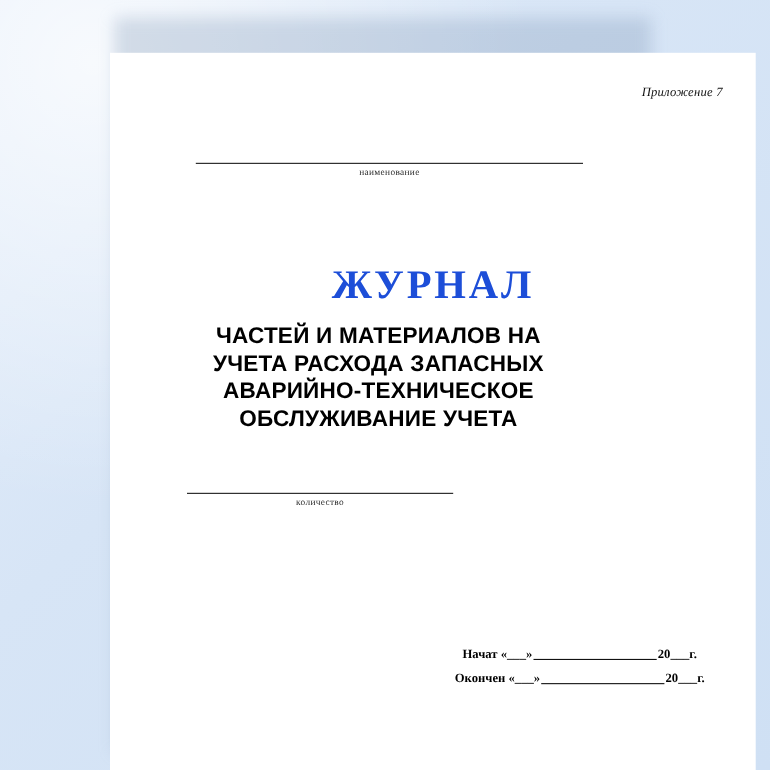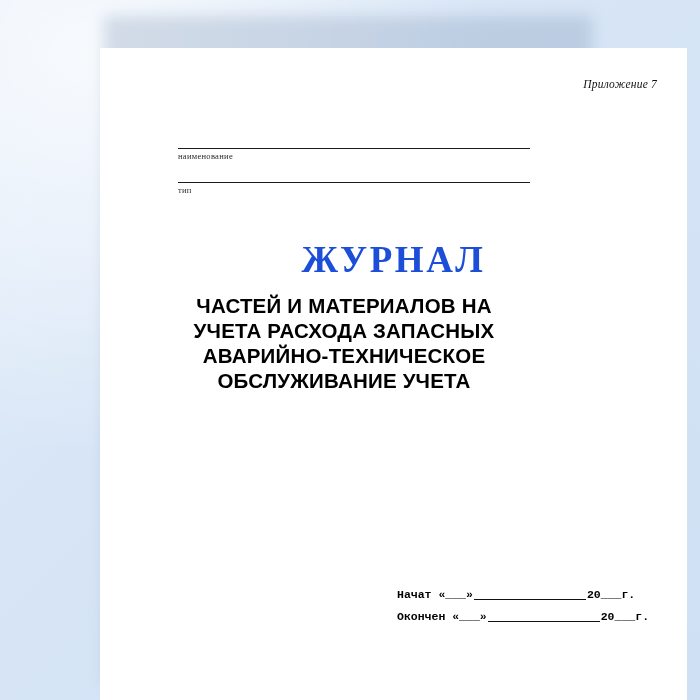--- a/index.html
+++ b/index.html
@@ -60,20 +60,21 @@
   .rule-group {
     position: absolute;
     left: 78px;
     width: 352px;
   }
   .rule {
     border-bottom: 1px solid #1b1b1b;
     height: 0;
   }
   .rule-label {
+    text-align: center;
     font-size: 8.5px;
     color: #2a2a2a;
     margin-top: 2px;
     letter-spacing: 0.3px;
   }
   .g1 { top: 100px; }
   .g2 { top: 134px; }
 
   .title-main {
     position: absolute;
@@ -116,22 +117,21 @@
     top: 540px;
     width: 260px;
     font-size: 11.5px;
     font-weight: bold;
     color: #000;
   }
   .date-row {
     position: relative;
     height: 22px;
     white-space: nowrap;
-    text-align: left;
-    font-family: Liberation Mono, monospace;
+    text-align: center;
   }
   .date-row .lbl { }
   .date-row .fill {
     display: inline-block;
     width: 112px;
     border-bottom: 1px solid #111;
     margin: 0 1px -2px 1px;
     height: 11px;
   }
 </style>
@@ -144,34 +144,34 @@
 
   <div class="sheet">
 
     <div class="appendix">Приложение 7</div>
 
     <div class="rule-group g1">
       <div class="rule"></div>
       <div class="rule-label">наименование</div>
     </div>
 
-    <div class="rule-group g2">
-      <div class="rule"></div>
-      <div class="rule-label">тип</div>
-    </div>
 
     <div class="title-main">ЖУРНАЛ</div>
 
     <div class="title-sub">
       <div>ЧАСТЕЙ И МАТЕРИАЛОВ НА</div>
       <div>УЧЕТА РАСХОДА ЗАПАСНЫХ</div>
       <div>АВАРИЙНО-ТЕХНИЧЕСКОЕ</div>
       <div>ОБСЛУЖИВАНИЕ УЧЕТА</div>
     </div>
 
+    <div class="rule-group g3">
+      <div class="rule"></div>
+      <div class="rule-label">количество</div>
+    </div>
 
     <div class="dates">
       <div class="date-row">
         <span class="lbl">Начат «___»</span><span class="fill"></span><span class="lbl">20___г.</span>
       </div>
       <div class="date-row">
         <span class="lbl">Окончен «___»</span><span class="fill"></span><span class="lbl">20___г.</span>
       </div>
     </div>
 

